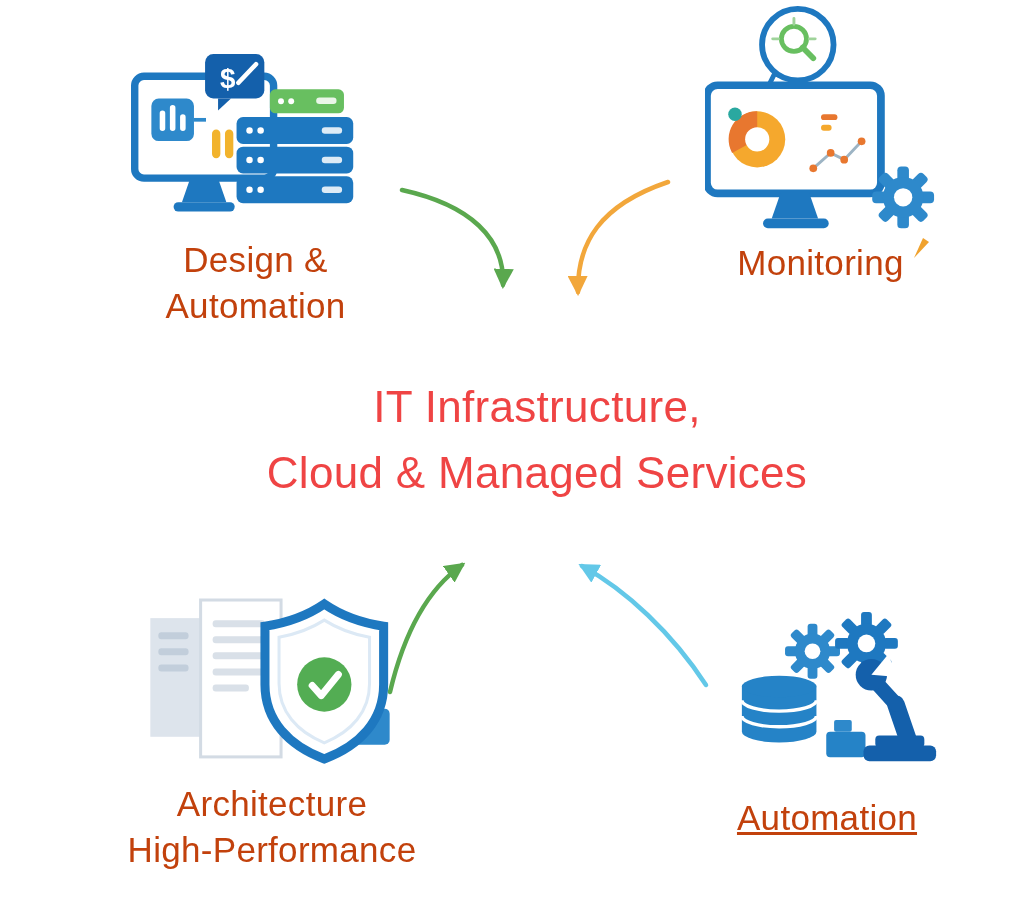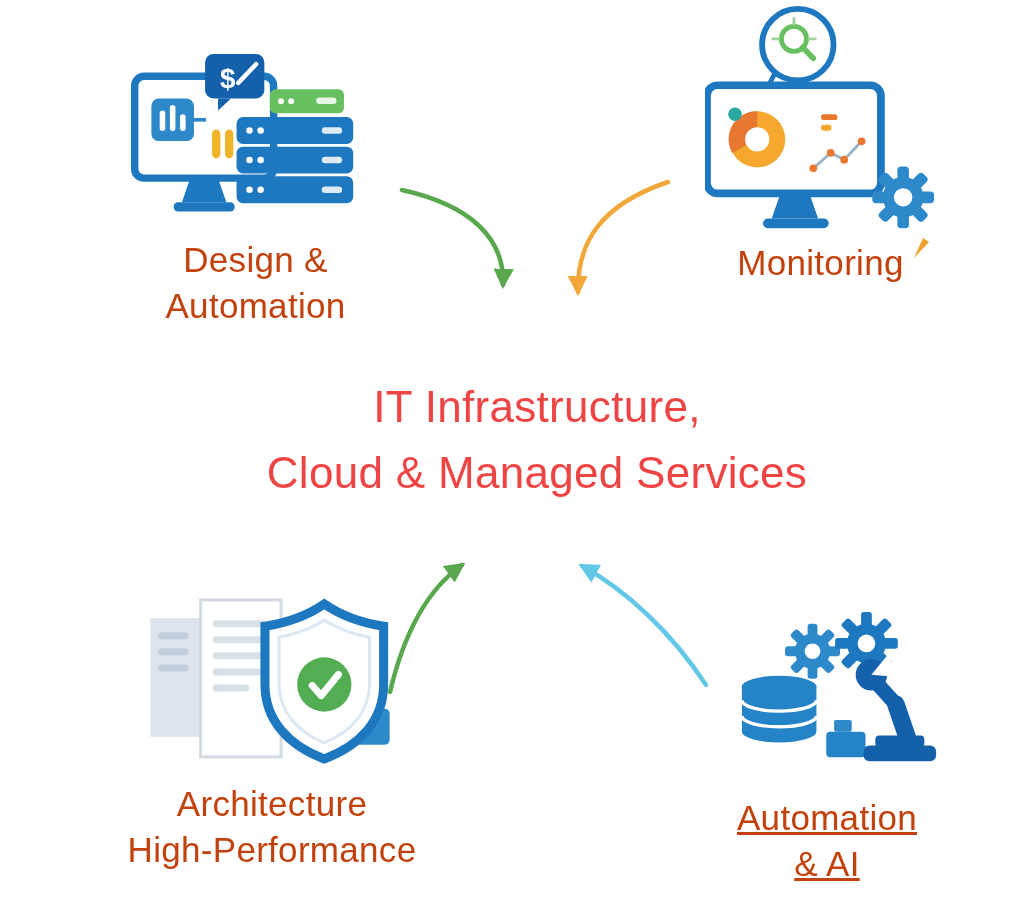--- a/index.html
+++ b/index.html
@@ -248,21 +248,20 @@
         <path d="M176 136 L163 98" stroke="#1460ab" stroke-width="18" stroke-linecap="round"></path>
         <path d="M163 98 L143 76" stroke="#1460ab" stroke-width="15" stroke-linecap="round"></path>
         <circle cx="138" cy="68" r="16" fill="#1460ab"></circle>
         <path d="M138 68 L156 46 L162 70 Z" fill="#ffffff"></path>
         <rect x="142" y="130" width="50" height="12" rx="4" fill="#1460ab"></rect>
         <rect x="130" y="140" width="74" height="16" rx="6" fill="#1460ab"></rect>
       </g>
     </svg>
     <div class="quad-label">
       <span>Automation</span>
-      <span>&amp; AI</span>
     </div>
   </div>
 
   <svg class="arrows-overlay" viewBox="0 0 1024 915" aria-hidden="true">
     <defs>
       <marker id="ah-green" viewBox="0 0 10 10" refX="8" refY="5" markerWidth="4.5" markerHeight="4.5" orient="auto-start-reverse">
         <path d="M0,0 L10,5 L0,10 Z" fill="#5aa84e"></path>
       </marker>
       <marker id="ah-orange" viewBox="0 0 10 10" refX="8" refY="5" markerWidth="4.5" markerHeight="4.5" orient="auto-start-reverse">
         <path d="M0,0 L10,5 L0,10 Z" fill="#f2a73b"></path>

